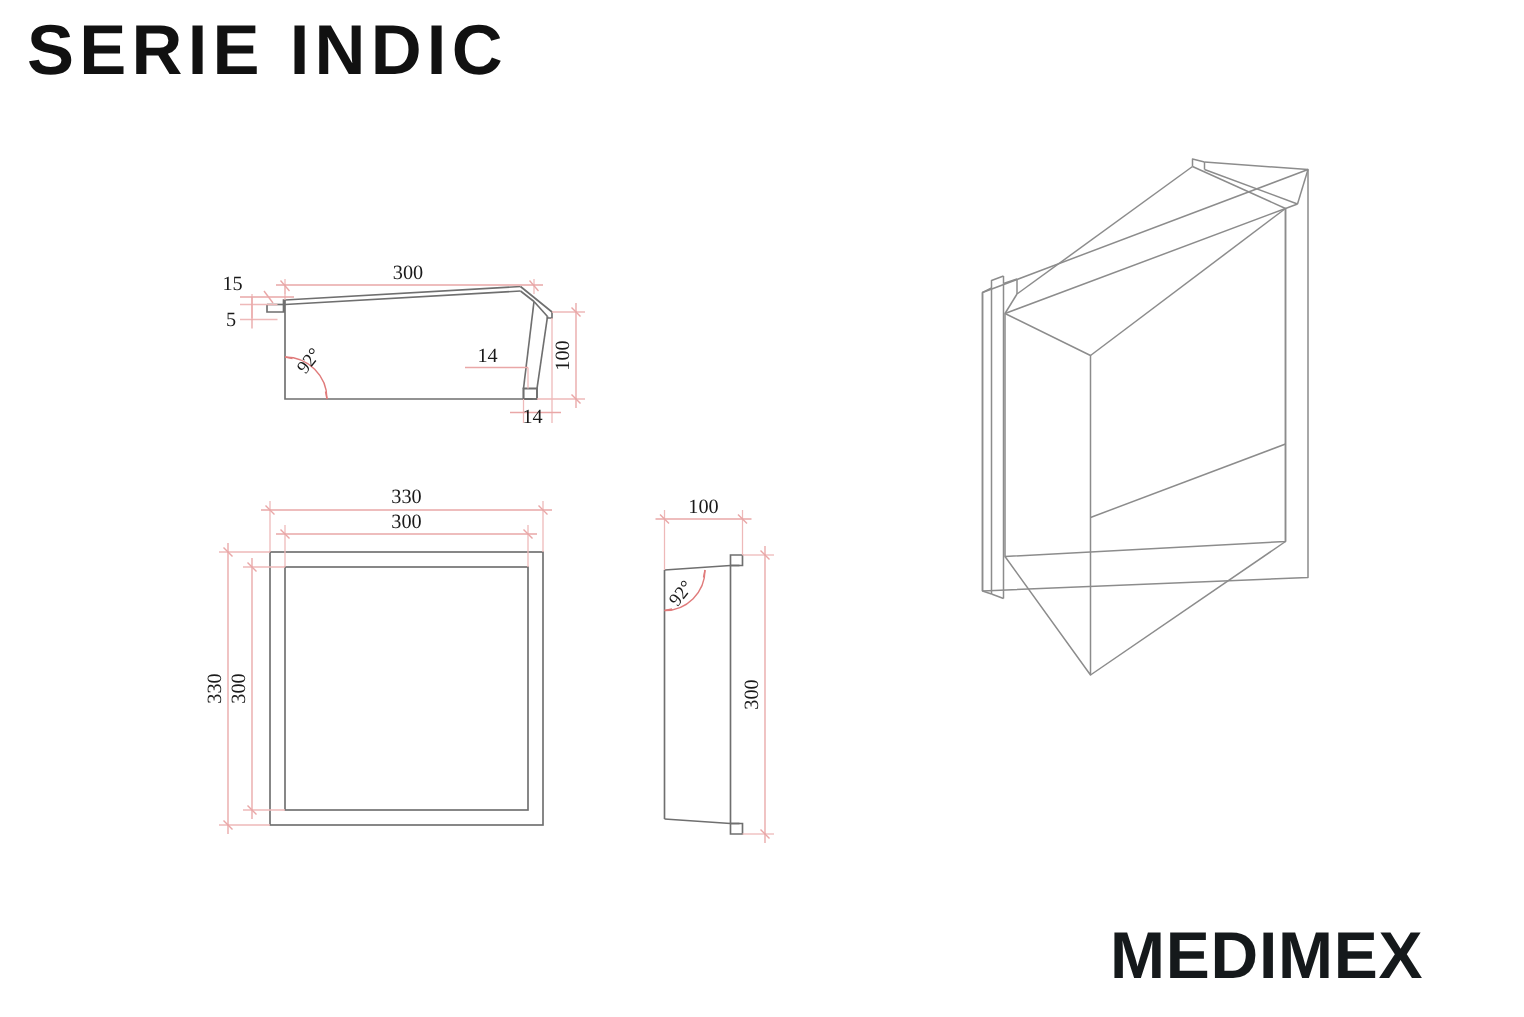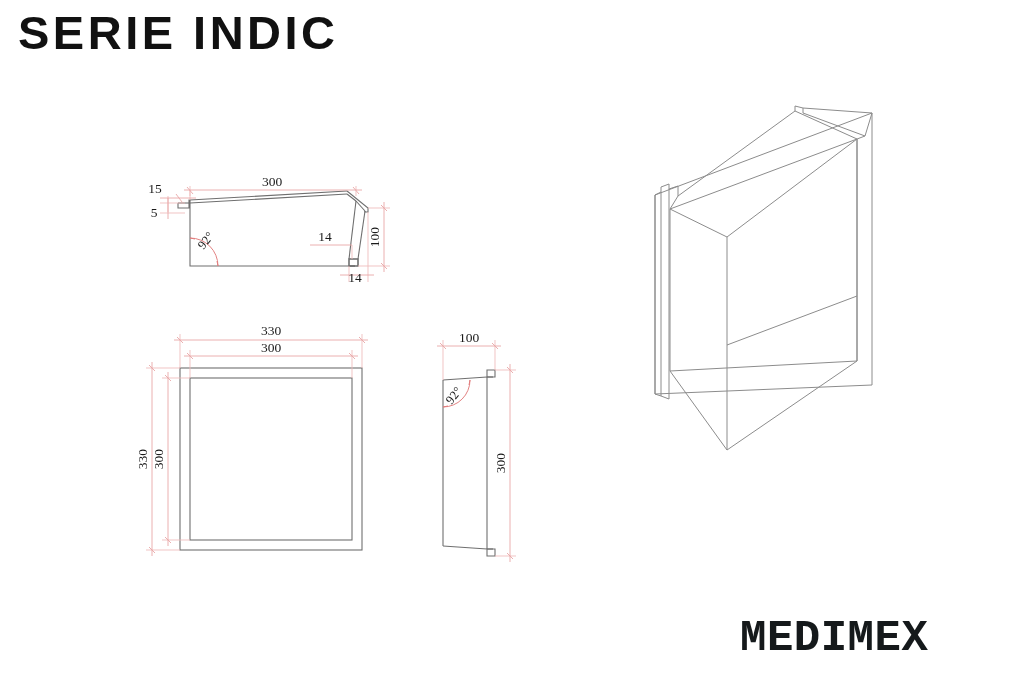--- a/index.html
+++ b/index.html
@@ -30,21 +30,21 @@
     font-weight: bold;
     letter-spacing: 3.5px;
     color: #111111;
     white-space: nowrap;
     line-height: 1.05;
   }
   #brand {
     position: absolute;
     left: 740px;
     top: 615px;
-    font-family: Liberation Mono, monospace;
+    font-family: Liberation Sans, sans-serif;
     font-size: 44px;
     font-weight: bold;
     letter-spacing: 0.5px;
     color: #15191b;
     white-space: nowrap;
     line-height: 1.05;
   }
   svg.drawing {
     position: absolute;
     left: 0;

